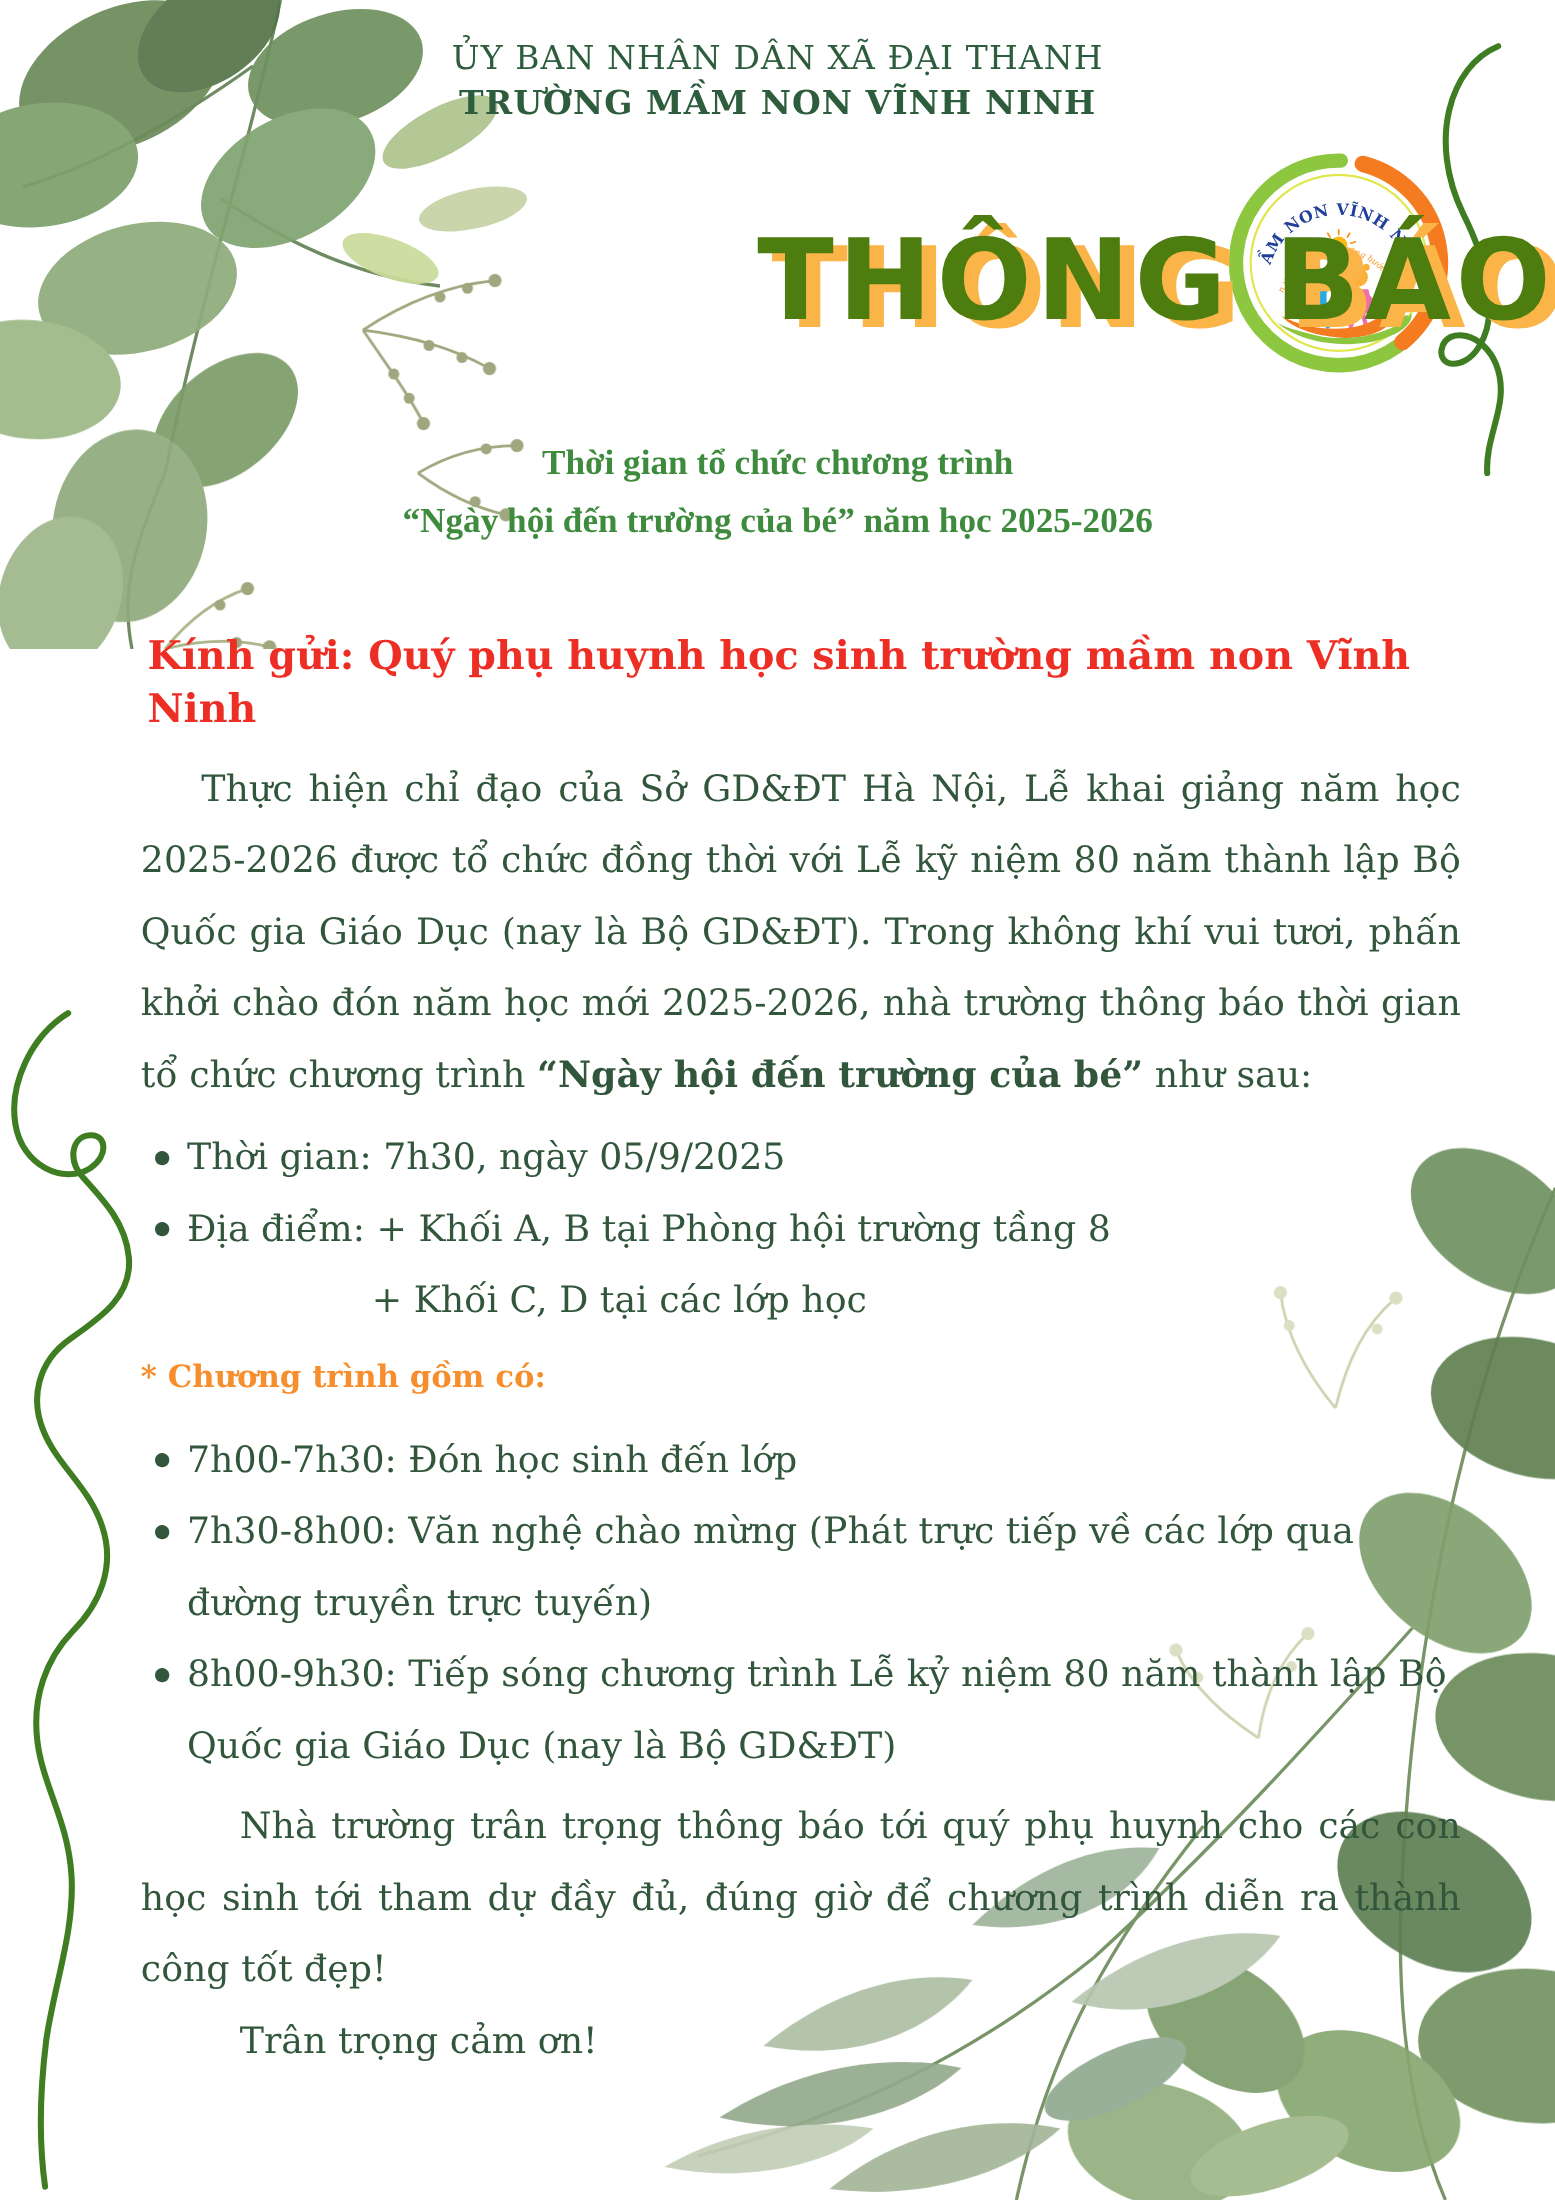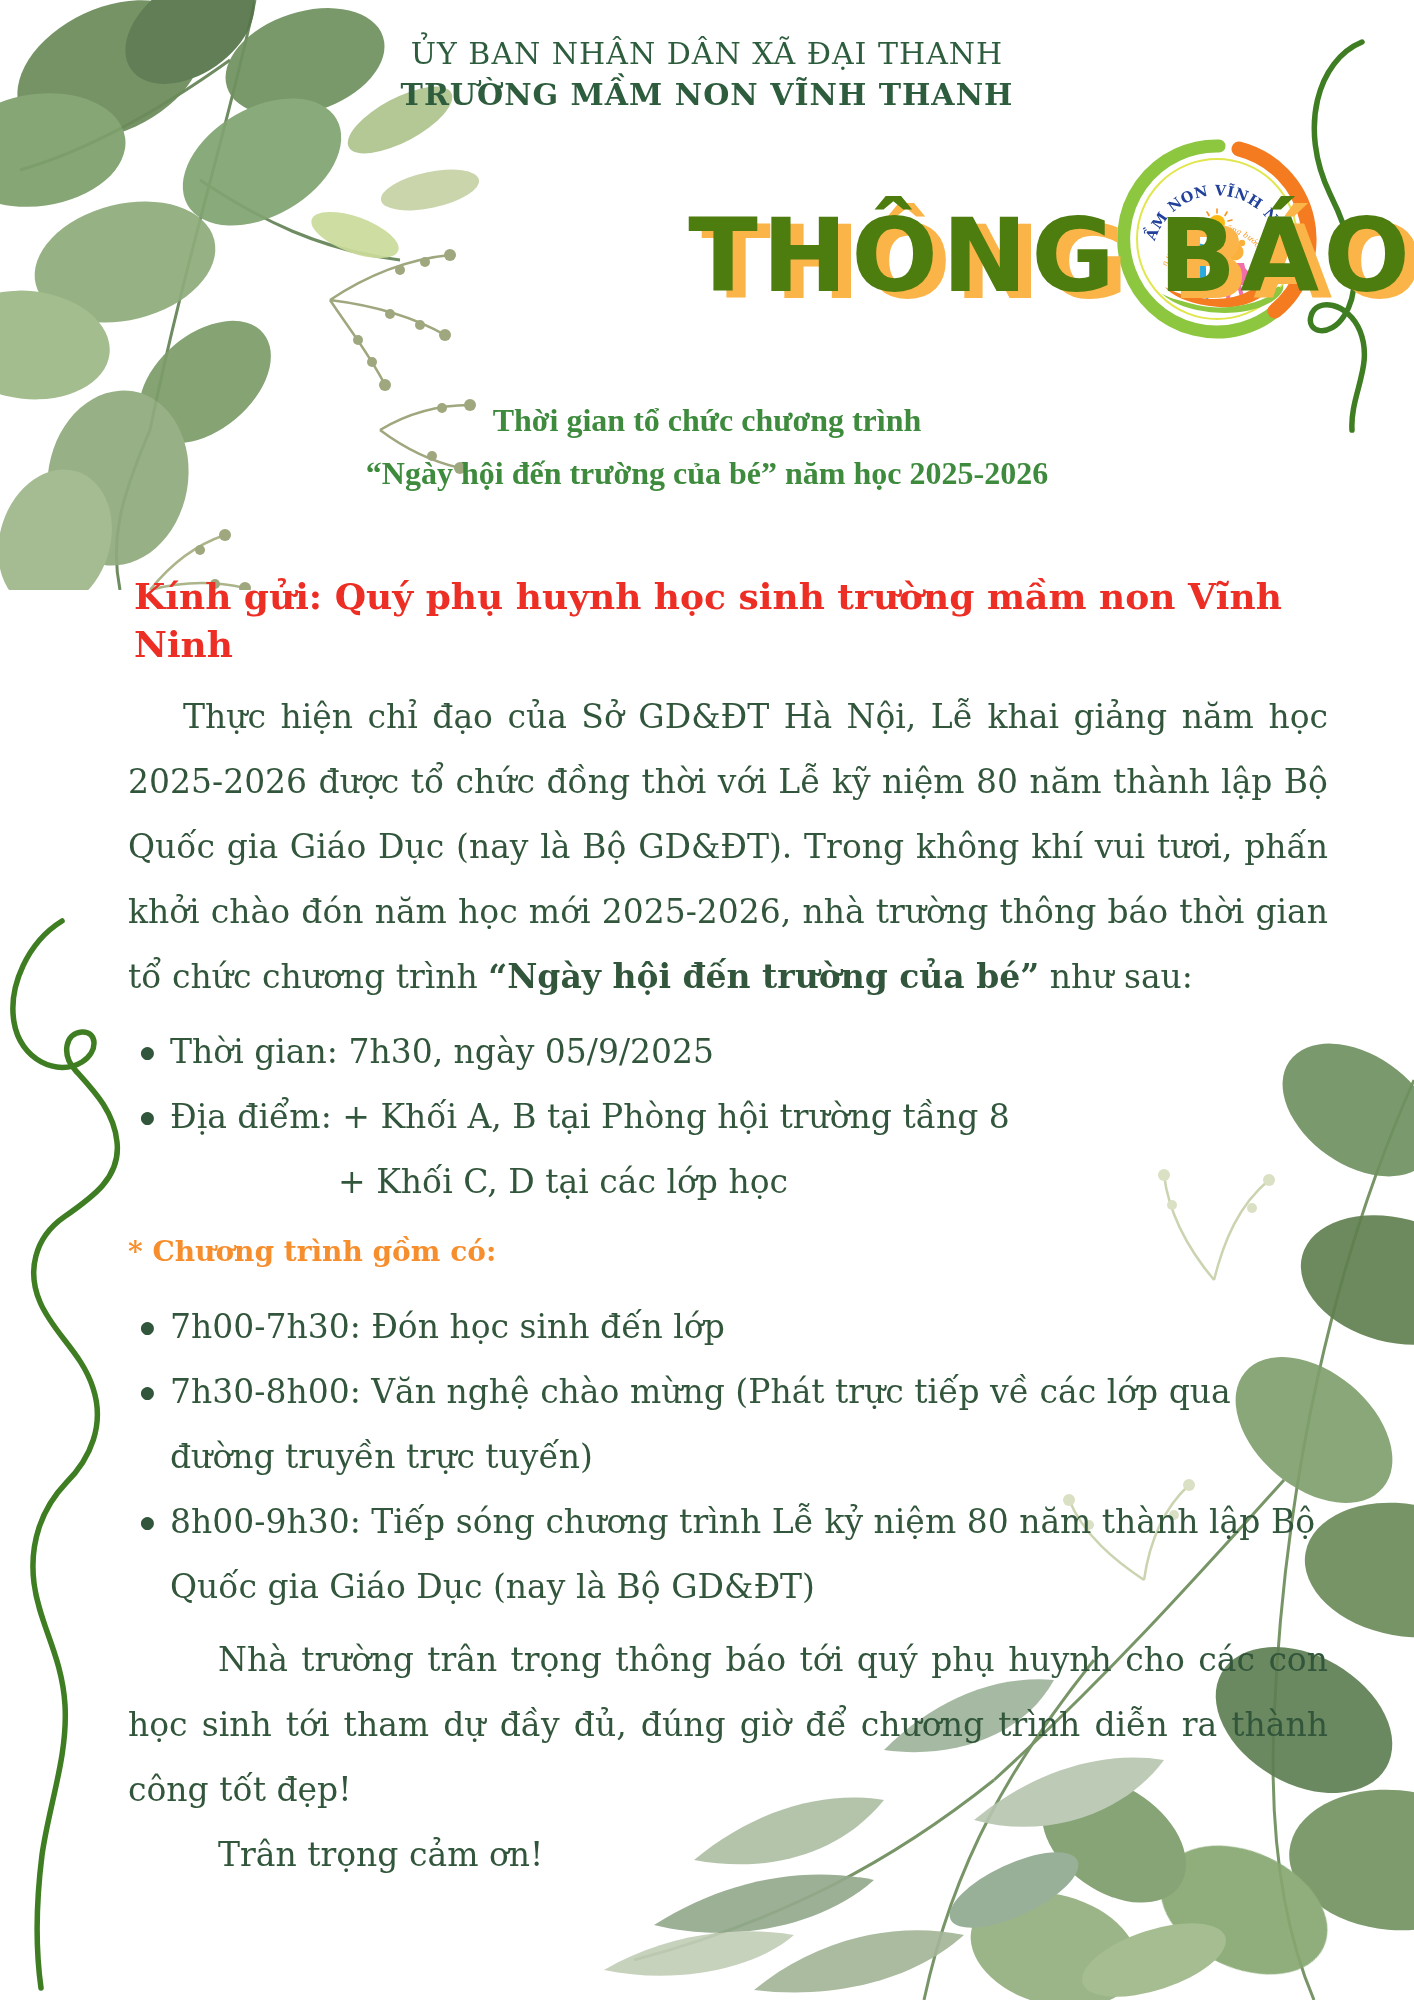--- a/index.html
+++ b/index.html
@@ -176,21 +176,21 @@
         C105,1424 91,1458 66,1483
         C42,1508 29,1543 34,1583
         C39,1624 62,1655 65,1705
         C68,1756 49,1805 42,1855
         C37,1895 35,1945 41,1988"></path>
     </g>
   </svg>
 
   <header class="org">
     <div class="l1">ỦY BAN NHÂN DÂN XÃ ĐẠI THANH</div>
-    <div class="l2">TRƯỜNG MẦM NON VĨNH THANH</div>
+    <div class="l2">TRƯỜNG MẦM NON VĨNH NINH</div>
   </header>
 
   <svg class="logo" viewBox="-113 -113 226 226" aria-hidden="false">
     <defs>
       <path id="logo-top-arc" d="M -64 10 A 65 65 0 0 1 64 10"></path>
       <path id="logo-motto-arc" d="M -50 26 A 53 53 0 0 1 50 26"></path>
     </defs>
     <circle cx="0" cy="0" r="104" fill="#ffffff"></circle>
     <circle cx="0" cy="0" r="80" fill="none" stroke="#D9E021" stroke-width="2" opacity="0.8"></circle>
     <path d="M 2 -93 A 93 93 0 1 0 62 69" fill="none" stroke="#8DC63F" stroke-width="13" stroke-linecap="round"></path>

